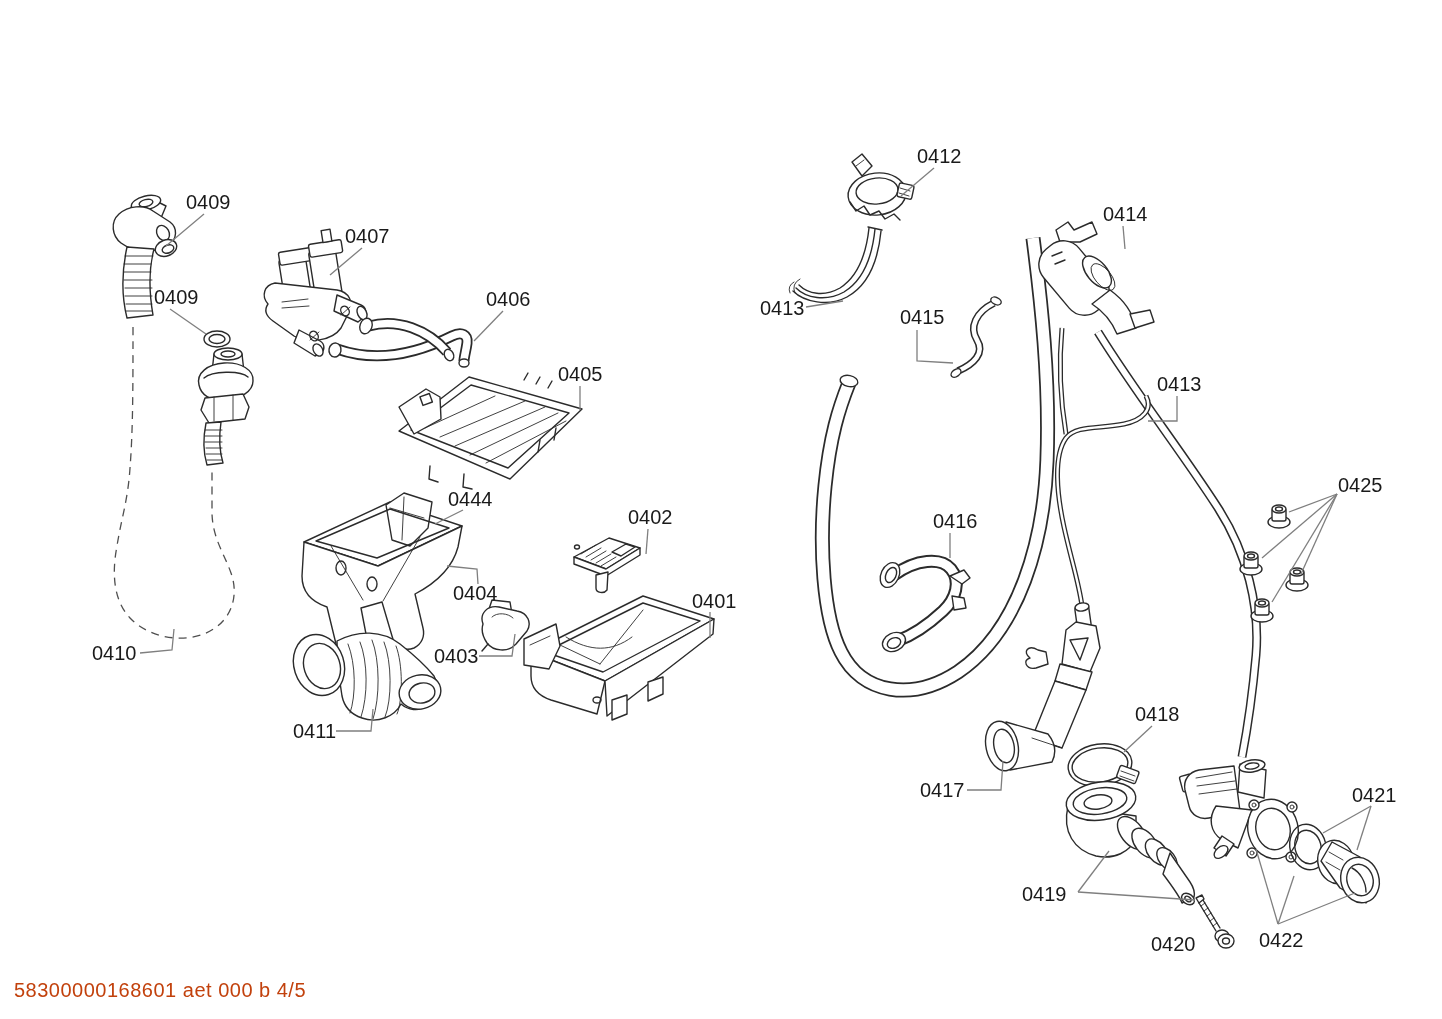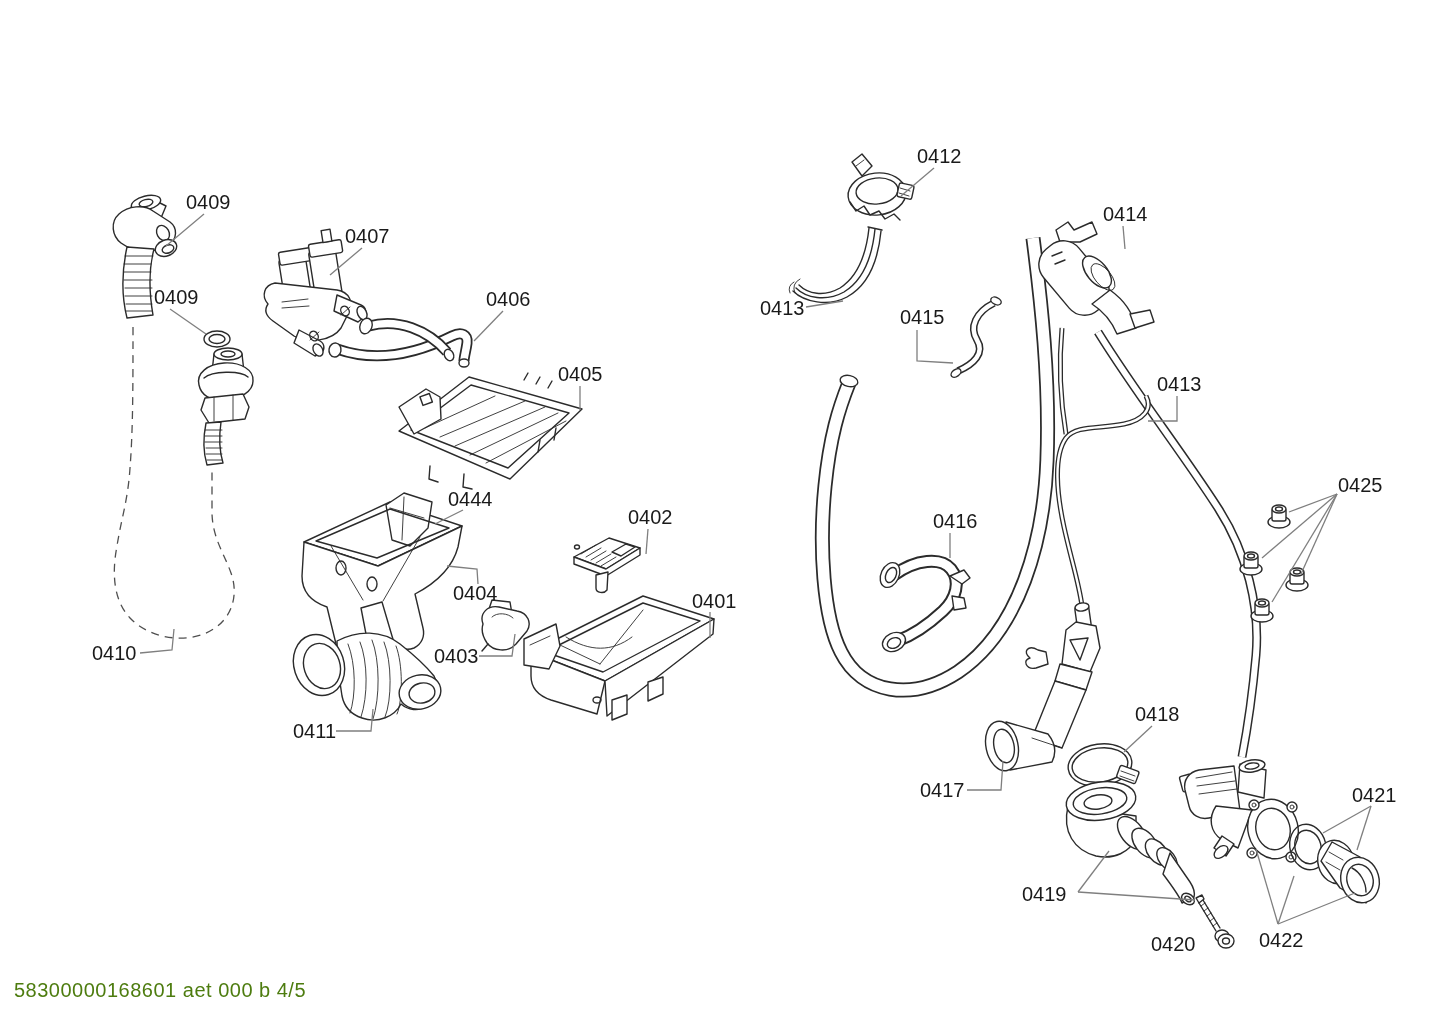--- a/index.html
+++ b/index.html
@@ -8,21 +8,21 @@
   svg{position:absolute;left:0;top:0;}
   
   .o    {fill:none;stroke:#2b2b2b;stroke-width:1.4;stroke-linecap:round;stroke-linejoin:round;}
   .w    {fill:#ffffff;stroke:#2b2b2b;stroke-width:1.4;stroke-linejoin:round;}
   .thin {fill:none;stroke:#2b2b2b;stroke-width:0.9;stroke-linecap:round;}
   .dash {fill:none;stroke:#4f4f4f;stroke-width:1.3;stroke-dasharray:8 6;}
   .tD   {fill:none;stroke:#2b2b2b;stroke-linecap:butt;}
   .tW   {fill:none;stroke:#ffffff;stroke-linecap:butt;}
   .leaders polyline{fill:none;stroke:#7f7f7f;stroke-width:1.3;}
   .labels text{font-family:"Liberation Sans",sans-serif;font-size:20px;fill:#1a1a1a;}
-  .footer{position:absolute;left:14px;top:979px;font-size:20px;color:#4d7c0f;
+  .footer{position:absolute;left:14px;top:979px;font-size:20px;color:#c2410c;
           font-family:"Liberation Sans",sans-serif;letter-spacing:0.5px;}
 </style>
 </head>
 <body>
 
 <div class="canvas">
 <svg width="1442" height="1019" viewBox="0 0 1442 1019">
 
   <g>
 

